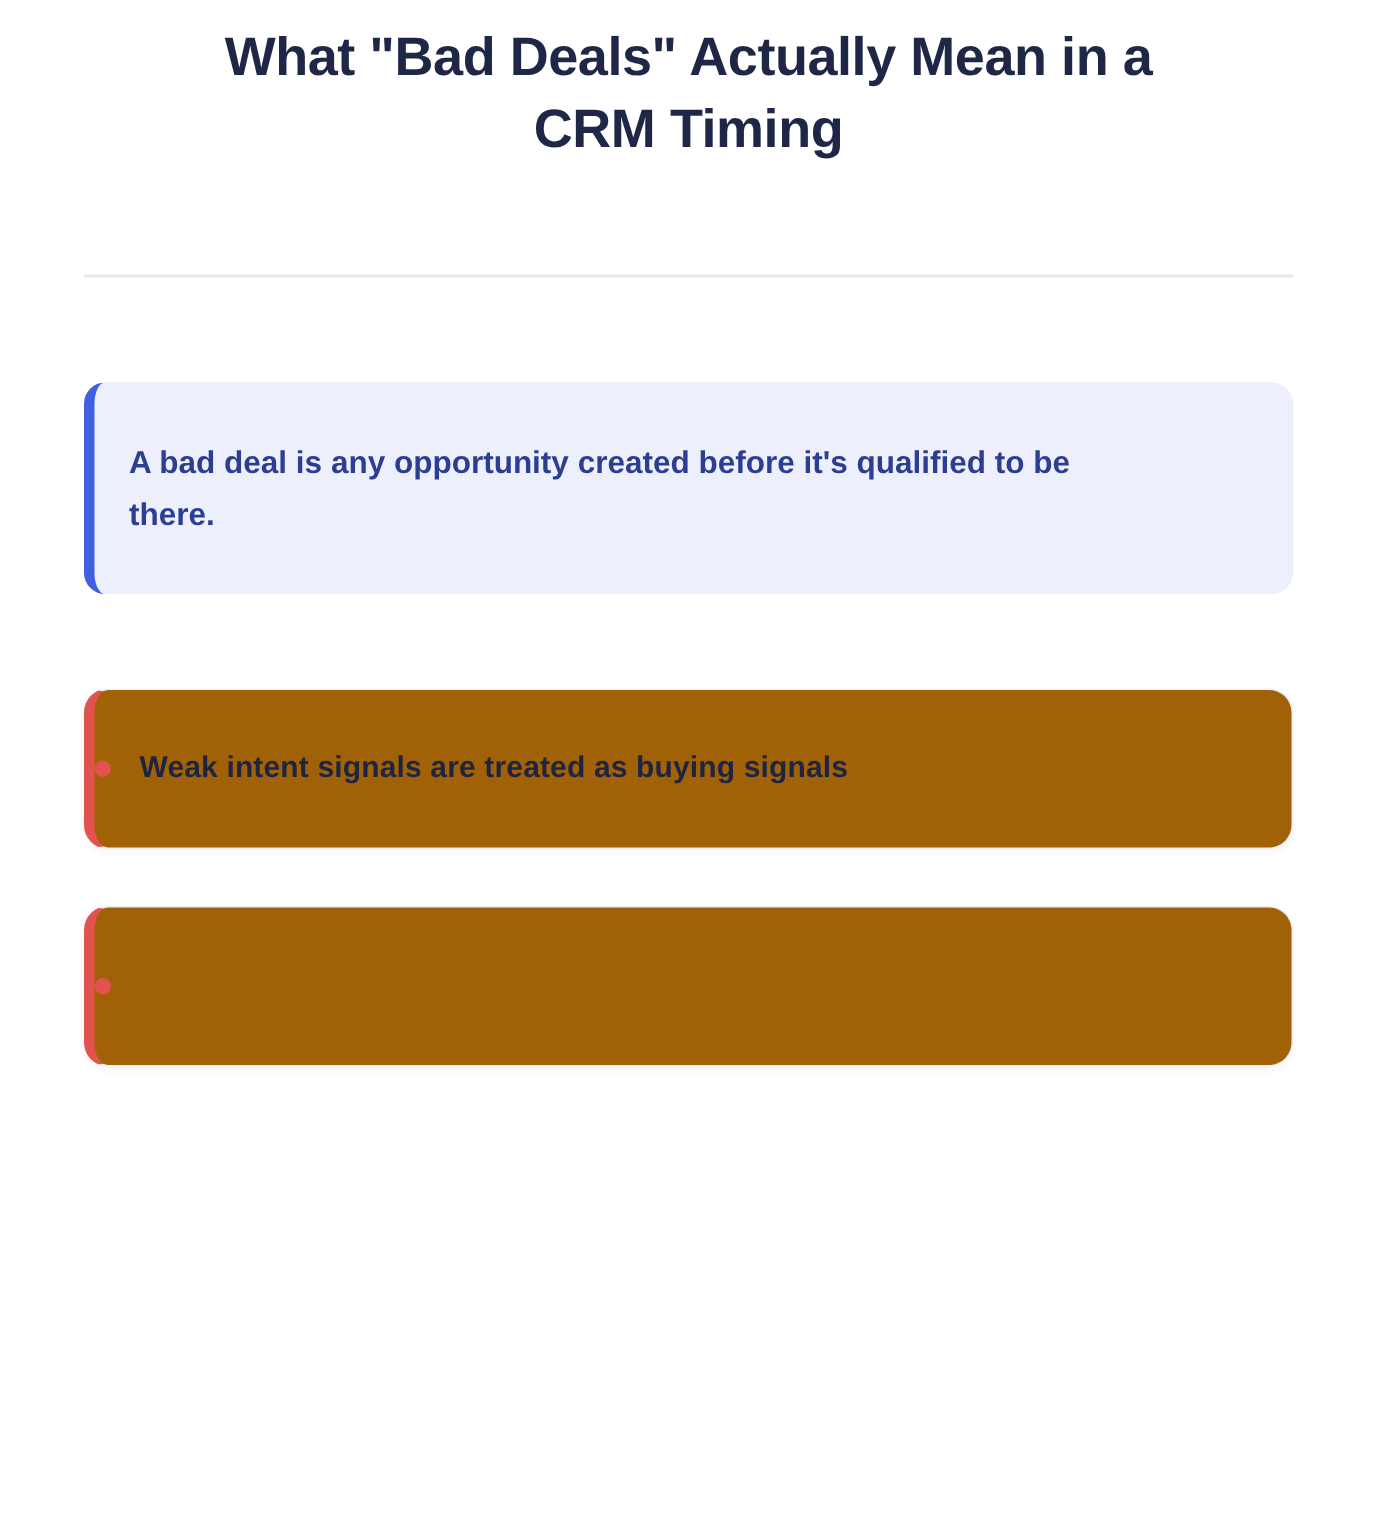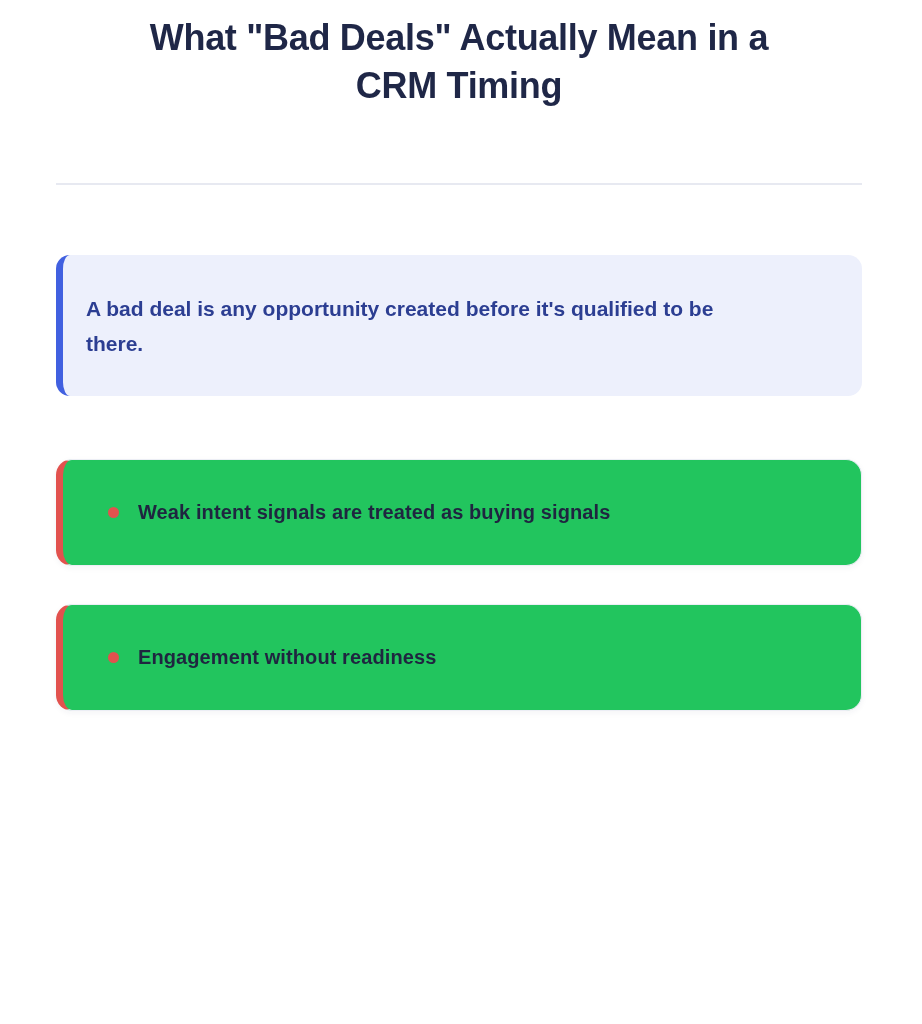--- a/index.html
+++ b/index.html
@@ -48,28 +48,27 @@
   .callout-text {
     font-size: 21px;
     line-height: 35px;
     font-weight: 700;
     color: #2c3e92;
     max-width: 690px;
   }
   .card {
     margin-top: 38px;
     height: 107px;
-    background: #22c55e;
+    background: #a16207;
     border: 1px solid #eceef5;
     border-left: 7px solid #e2524e;
     border-radius: 16px;
     box-shadow: 0 2px 6px rgba(30, 40, 80, 0.05);
     display: flex;
     align-items: center;
-    padding-left: 45px;
   }
   .card.first { margin-top: 63px; }
   .bullet {
     width: 11px;
     height: 11px;
     border-radius: 50%;
     background: #e2524e;
     flex: 0 0 auto;
     margin-right: 19px;
   }
@@ -99,17 +98,16 @@
 
     <div class="card first">
       <span class="bullet"></span>
       <span class="card-text">Weak intent signals are treated as buying signals</span>
     </div>
 
 
 
     <div class="card">
       <span class="bullet"></span>
-      <span class="card-text">Engagement without readiness</span>
     </div>
 
   </div>
 </div>
 
 </body></html>

